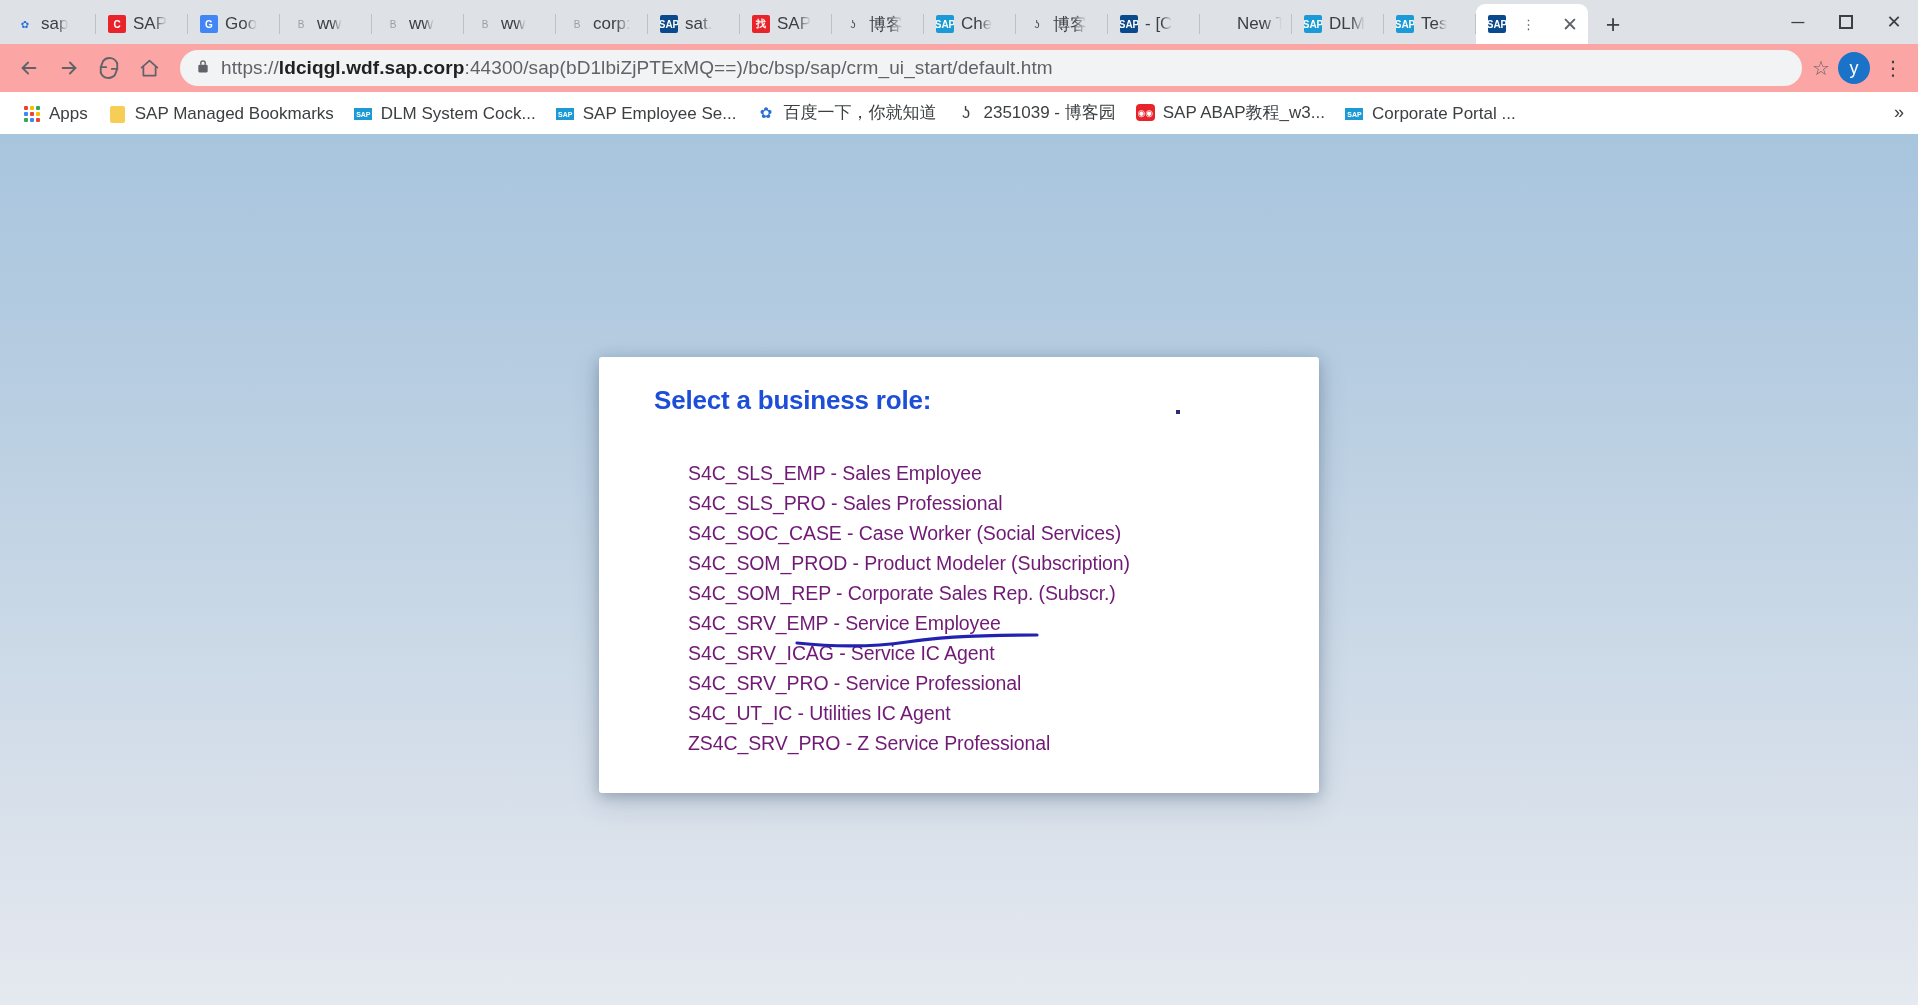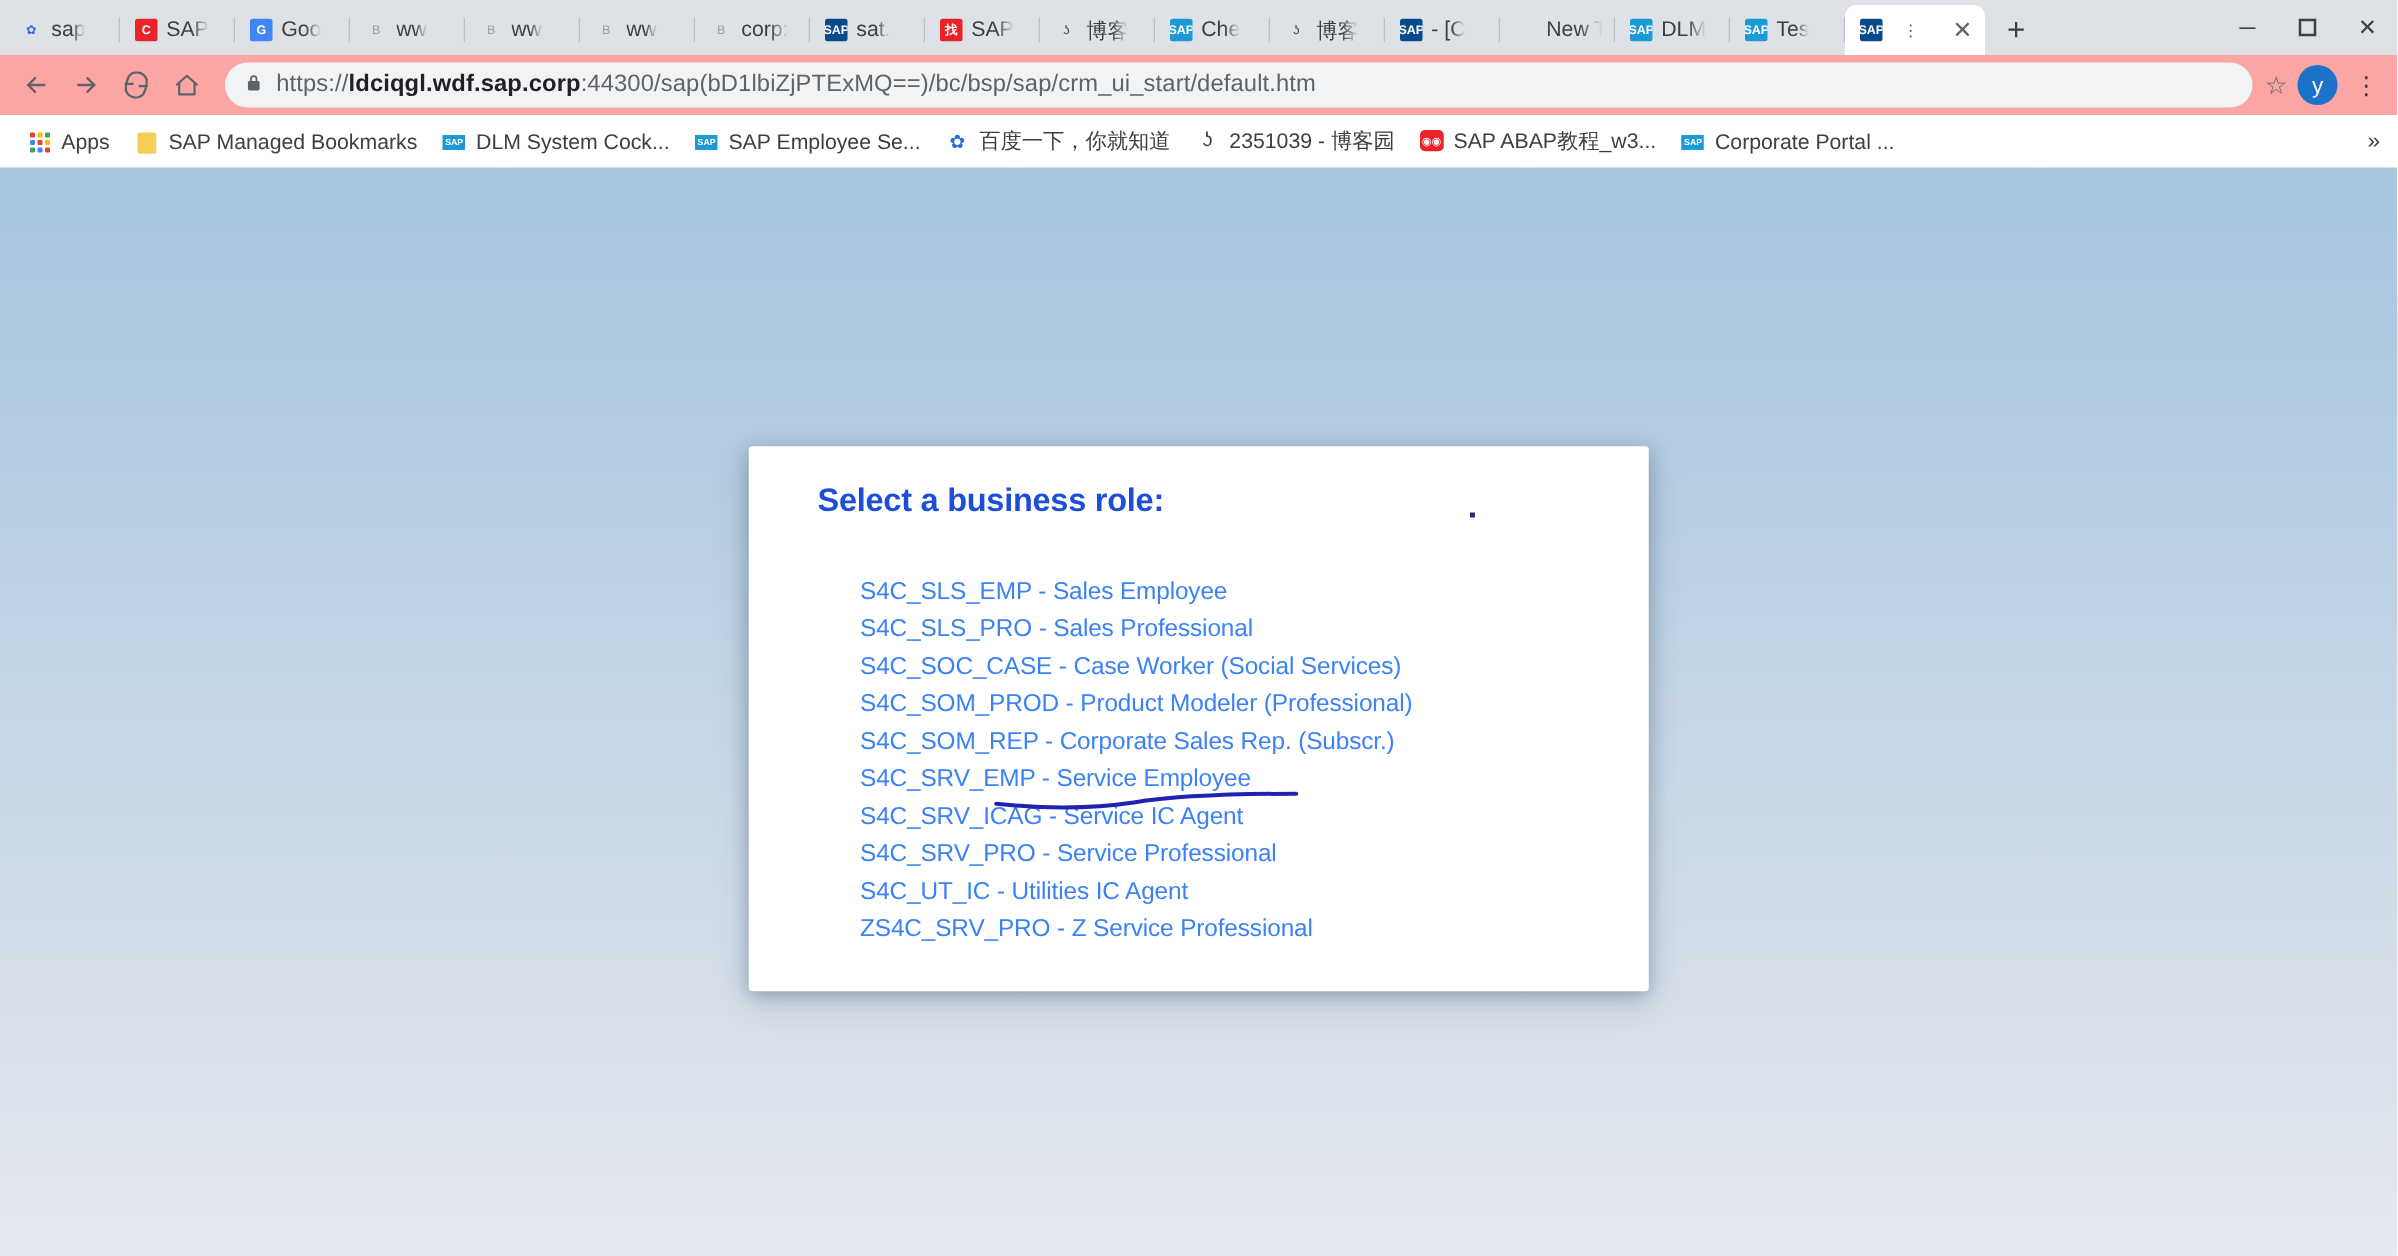--- a/index.html
+++ b/index.html
@@ -219,21 +219,21 @@
     letter-spacing: -.2px;
   }
   .role-list {
     list-style: none;
     margin-top: 43px;
     padding-left: 89px;
   }
   .role-list li { line-height: 29px; }
   .role-link {
     font-size: 19.5px;
-    color: #3b82f6;
+    color: #701a75;
     text-decoration: none;
     letter-spacing: -.1px;
   }
   .dot-mark {
     position: absolute;
     left: 577px; top: 53px;
     width: 4px; height: 4px;
     background: #2a2a7a;
   }
   .annot {
@@ -433,21 +433,21 @@
 </div>
 
 <div class="page">
   <div class="card">
     <h1>Select a business role:</h1>
     <span class="dot-mark"></span>
     <ul class="role-list" id="roles-host">
         <li><a class="role-link" href="#">S4C_SLS_EMP - Sales Employee</a></li>
         <li><a class="role-link" href="#">S4C_SLS_PRO - Sales Professional</a></li>
         <li><a class="role-link" href="#">S4C_SOC_CASE - Case Worker (Social Services)</a></li>
-        <li><a class="role-link" href="#">S4C_SOM_PROD - Product Modeler (Professional)</a></li>
+        <li><a class="role-link" href="#">S4C_SOM_PROD - Product Modeler (Subscription)</a></li>
         <li><a class="role-link" href="#">S4C_SOM_REP - Corporate Sales Rep. (Subscr.)</a></li>
         <li><a class="role-link" href="#">S4C_SRV_EMP - Service Employee</a></li>
         <li><a class="role-link" href="#">S4C_SRV_ICAG - Service IC Agent</a></li>
         <li><a class="role-link" href="#">S4C_SRV_PRO - Service Professional</a></li>
         <li><a class="role-link" href="#">S4C_UT_IC - Utilities IC Agent</a></li>
         <li><a class="role-link" href="#">ZS4C_SRV_PRO - Z Service Professional</a></li>
       </ul>
 
     <svg class="annot" width="260" height="26" viewBox="0 0 260 26">
       <path d="M2 17 C 40 21, 78 21, 112 16 C 142 11, 178 9, 242 9" stroke="#2222b0" stroke-width="3.2" fill="none" stroke-linecap="round"></path>

